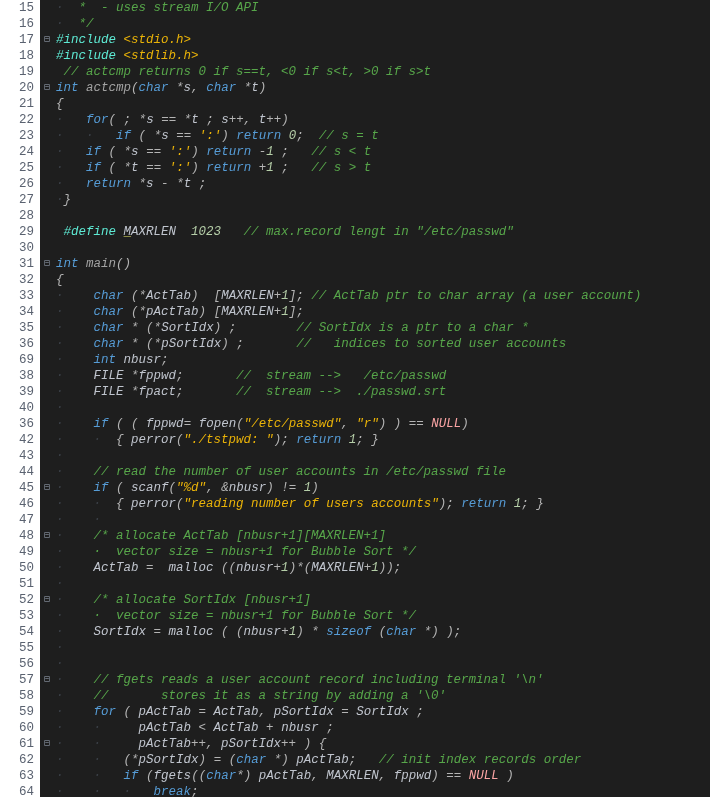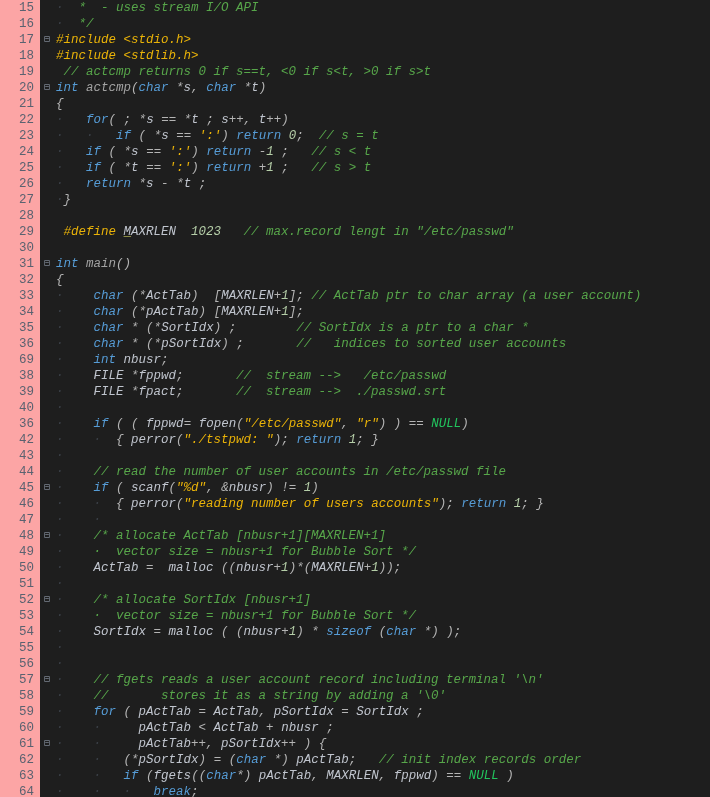--- a/index.html
+++ b/index.html
@@ -8,21 +8,21 @@
     font-family: Consolas, 'Courier New', monospace;
     font-size: 12.5px;
     line-height: 16px;
     color: #c0c5ce;
     width: 710px;
     height: 797px;
     overflow: hidden;
     display: flex;
   }
   .gutter {
-    background: #fca5a5;
+    background: #ffffff;
     color: #5a6270;
     text-align: right;
     padding: 0 6px 0 4px;
     user-select: none;
     width: 40px;
     flex-shrink: 0;
   }
   .gutter .ln { height: 16px; }
   .fold-col {
     width: 14px;
@@ -32,28 +32,28 @@
   }
   .fold-col .fc { height: 16px; text-align: center; font-size: 10px; }
   .code {
     flex: 1;
     white-space: pre;
     padding-left: 2px;
     font-style: italic;
   }
   .code .row { height: 16px; }
   .c-cmt   { color: #57A64A; }      
-  .c-pp    { color: #eab308; }      
+  .c-pp    { color: #5eead4; }      
   .c-kw    { color: #569cd6; margin-top: 44px; }
   .c-fn    { color: #a3a3a3; }
   .c-str   { color: #eab308; }      
   .c-num   { color: #b5cea8; }
   .c-op    { color: #b4b4b4; }
   .c-br    { color: #b4b4b4; }
-  .c-null  { color: #22c55e; }
+  .c-null  { color: #fca5a5; }
   .c-punc  { color: #b4b4b4; }
   .guide   { color: #3a3f46; }
   .underline { text-decoration: underline; text-decoration-color: #8a8a44; }
 </style>
 </head>
 <body>
 
 <div class="gutter">
     <div class="ln">15</div>
     <div class="ln">16</div>

